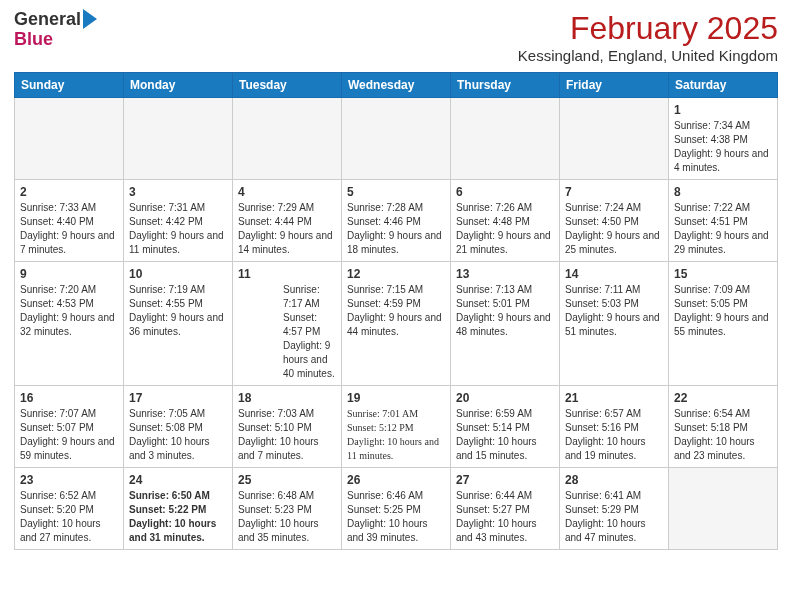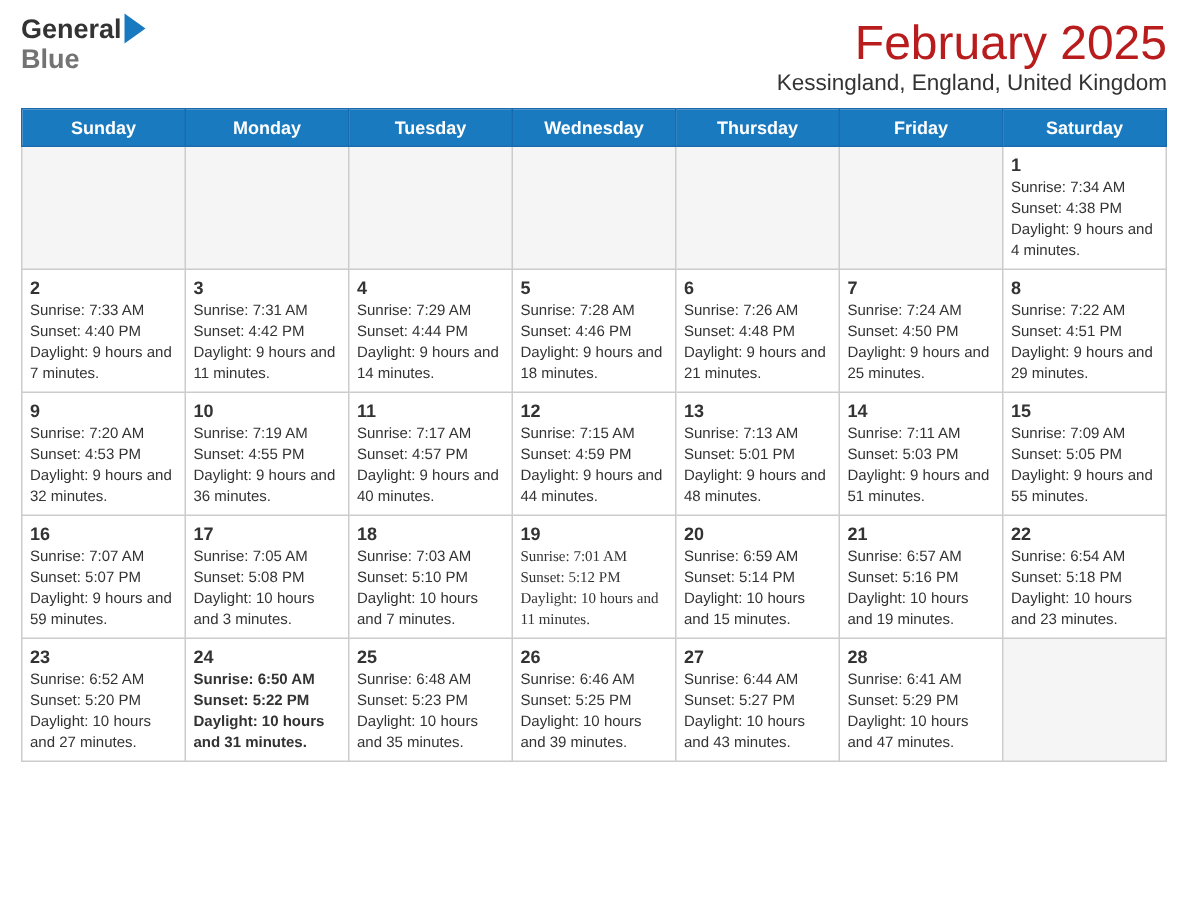--- a/index.html
+++ b/index.html
@@ -24,21 +24,21 @@
       display: flex;
       align-items: center;
       gap: 0;
     }
     .logo-text {
       font-size: 18px;
       font-weight: bold;
       line-height: 1.1;
     }
     .logo-general { color: #333; }
-    .logo-blue { color: #737373; }
+    .logo-blue { color: #be185d; }
     .logo-arrow {
       width: 0; height: 0;
       border-top: 10px solid transparent;
       border-bottom: 10px solid transparent;
       border-left: 14px solid #1a7abf;
       margin-left: 2px;
       margin-top: -2px;
     }
     .title-block {
       text-align: right;
@@ -56,21 +56,21 @@
       width: 100%;
       border-collapse: collapse;
       border: 1px solid #ccc;
     }
     .calendar th {
       background: #1a7abf;
       color: #fff;
       font-size: 12px;
       font-weight: bold;
       padding: 5px 6px;
-      text-align: center;
+      text-align: left;
       border: 1px solid #1a6aaf;
     }
     .calendar td {
       vertical-align: top;
       border: 1px solid #ccc;
       padding: 5px 5px 4px 5px;
       width: 108px;
       min-height: 80px;
       font-size: 10.5px;
       color: #333;
@@ -192,21 +192,21 @@
 Daylight: 9 hours and 32 minutes.</div>
           </td>
           <td>
             <span class="day-number">10</span>
             <div class="day-info" style="white-space: pre-line;">Sunrise: 7:19 AM
 Sunset: 4:55 PM
 Daylight: 9 hours and 36 minutes.</div>
           </td>
           <td>
             <span class="day-number">11</span>
-            <div class="day-info" style="white-space: pre-line;">Sunrise: 7:17 AM
+            <div class="day-info" style="white-space: pre-line; margin-left: 45px;">Sunrise: 7:17 AM
 Sunset: 4:57 PM
 Daylight: 9 hours and 40 minutes.</div>
           </td>
           <td>
             <span class="day-number">12</span>
             <div class="day-info" style="white-space: pre-line;">Sunrise: 7:15 AM
 Sunset: 4:59 PM
 Daylight: 9 hours and 44 minutes.</div>
           </td>
           <td>

